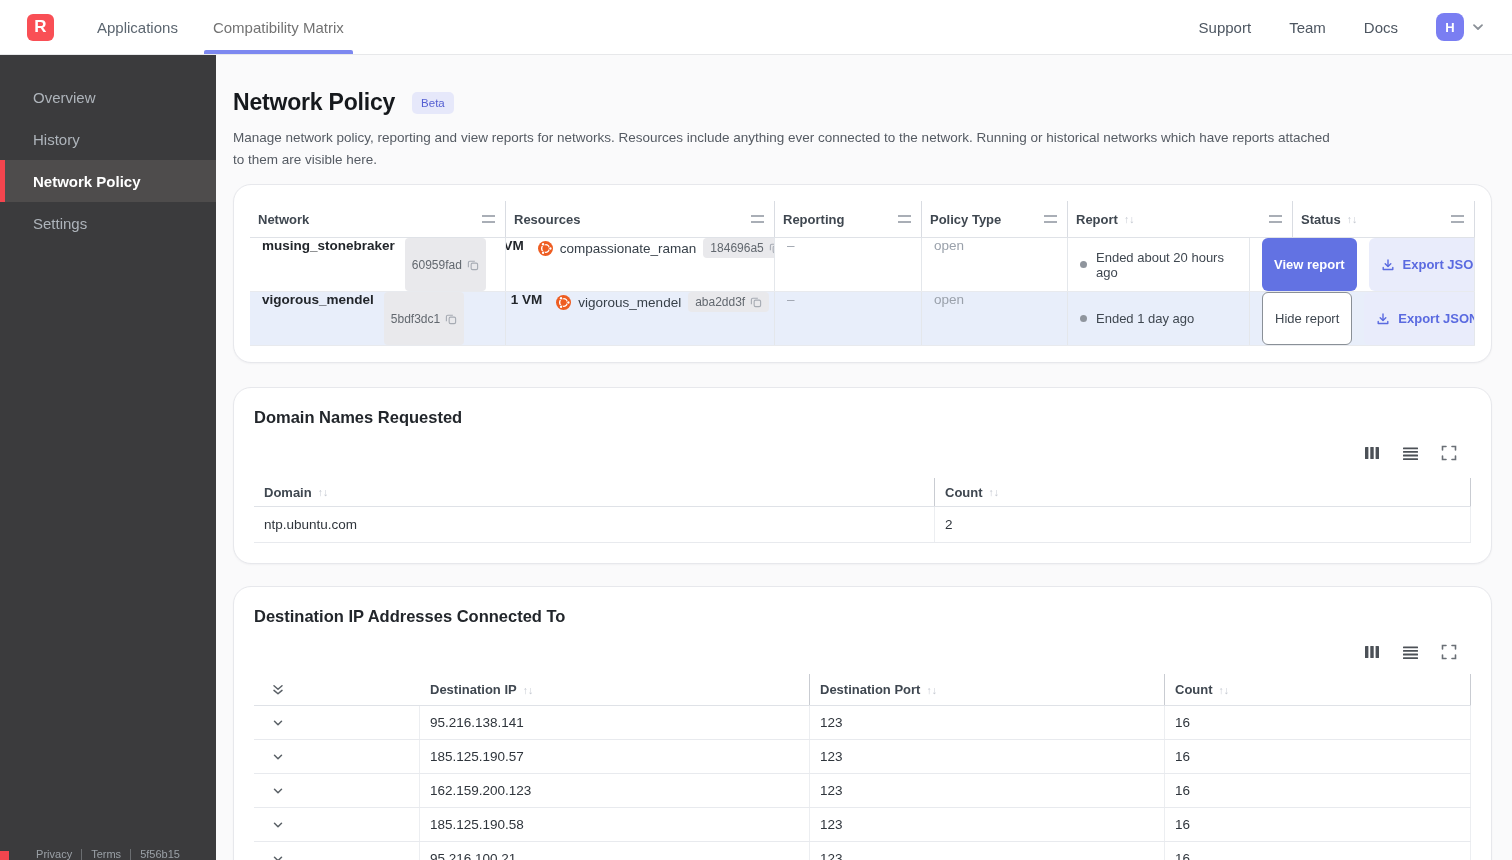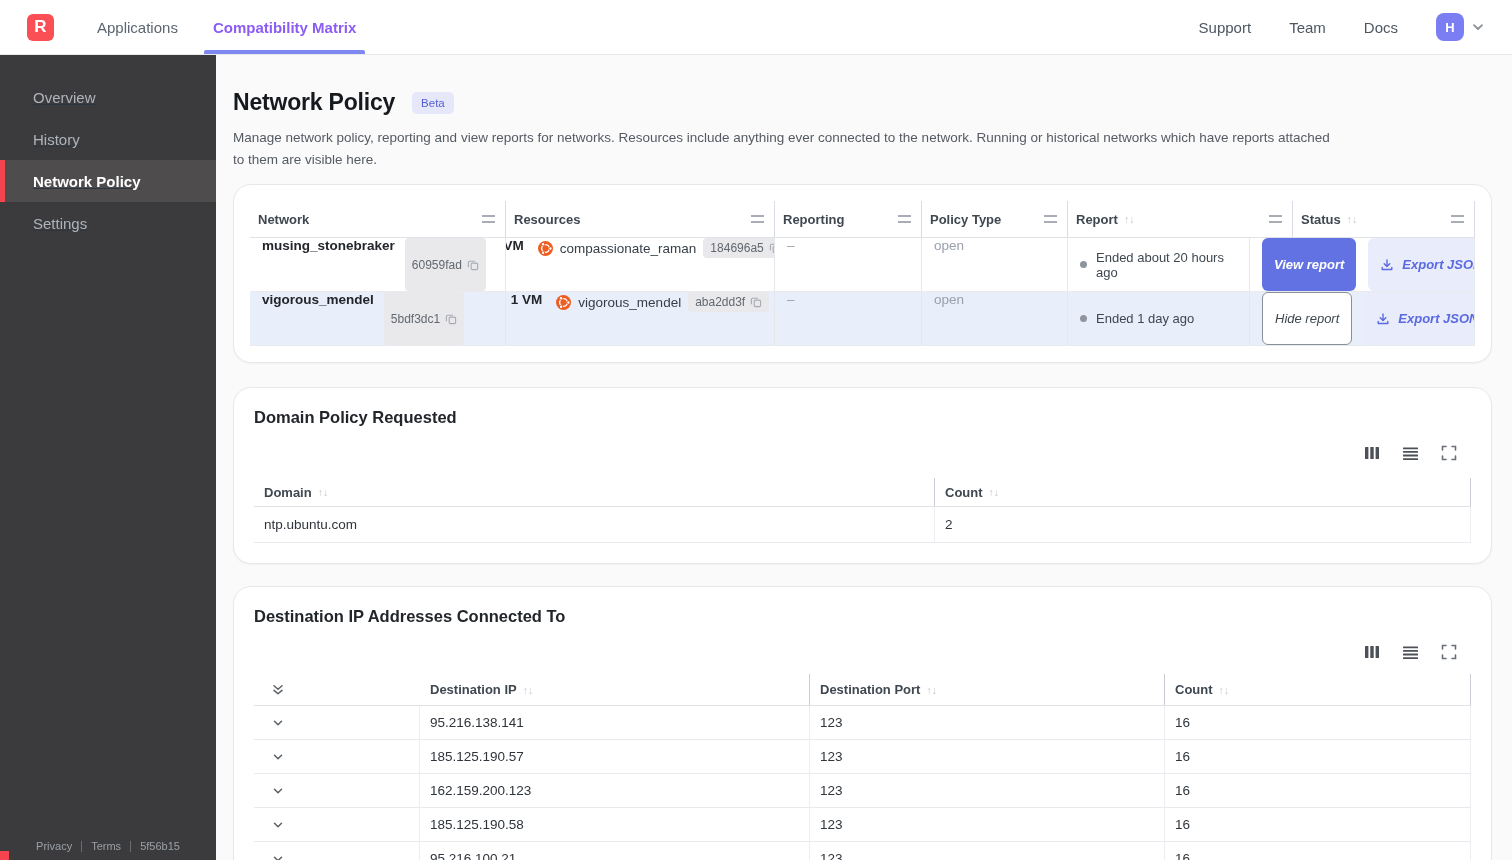--- a/index.html
+++ b/index.html
@@ -7,37 +7,37 @@
     font-family:"Liberation Sans","DejaVu Sans",sans-serif; background:#fafafb; color:#2f353c; }
 
   
   .topbar { position:fixed; top:0; left:0; right:0; height:55px; background:#ffffff;
     border-bottom:1px solid #e7e8ea; display:flex; align-items:center; z-index:30; }
   .logo { width:27px; height:27px; margin-left:27px; border-radius:6px; background:#f94f55;
     color:#fff; font-weight:bold; font-size:17px; display:flex; align-items:center; justify-content:center; }
   .top-nav { display:flex; height:100%; margin-left:34px; }
   .top-nav-item { position:relative; display:flex; align-items:center; height:100%;
     padding:0 9px; margin-right:17px; font-size:15px; color:#5c6670; cursor:pointer; }
-  .top-nav-item.active { color:#8b5cf6; font-weight:bold; }
+  .top-nav-item.active { color:#737373; font-weight:normal; }
   .top-nav-item.active::after { content:""; position:absolute; left:0; right:0; bottom:0;
     height:4px; background:#7d88f0; border-radius:2px 2px 0 0; }
   .top-right { margin-left:auto; display:flex; align-items:center; margin-right:26px; }
   .top-link { font-size:15px; color:#4d5661; margin-right:38px; cursor:pointer; }
   .avatar { width:28px; height:28px; border-radius:8px; background:#7a7ef2; color:#fff;
     font-size:13px; font-weight:bold; display:flex; align-items:center; justify-content:center; }
   .user-caret { margin-left:6px; display:flex; align-items:center; }
 
   
   .sidebar { position:fixed; top:55px; left:0; bottom:0; width:216px; background:#3b3b3d;
     display:flex; flex-direction:column; z-index:20; }
-  .side-list { margin-top:21px;text-decoration:underline; }
+  .side-list { margin-top:21px; }
   .side-item { height:42px; display:flex; align-items:center; padding-left:28px;
     font-size:15px; color:#aeb4bb; cursor:pointer; border-left:5px solid transparent; }
   .side-item.active { background:#4e4c4c; color:#ffffff; font-weight:bold; border-left-color:#f4454e; }
-  .side-footer { margin-top:auto; margin-bottom:8px; display:flex; align-items:center;
+  .side-footer { margin-top:auto; display:flex; align-items:center;
     justify-content:center; font-size:11px; color:#9aa0a6; }
   .side-footer span { cursor:pointer; }
   .side-footer .sep { width:1px; height:11px; background:#6a6d70; margin:0 9px; cursor:default; }
   .corner-accent { position:fixed; left:0; bottom:0; width:9px; height:9px; background:#f4454e; z-index:25; }
 
   
   .main { position:fixed; top:55px; left:216px; right:0; bottom:0; overflow:hidden;
     background:#fafafb; padding:0 20px 0 17px; }
   .page-head { margin-top:34px; display:flex; align-items:center; }
   .page-title { font-size:23px; font-weight:bold; color:#16191d; letter-spacing:-0.2px; }
@@ -74,21 +74,21 @@
   .row-name { font-size:13.5px; font-weight:bold; color:#22262b; margin-right:10px; white-space:nowrap; }
   .id-badge { display:inline-flex; align-items:center; gap:5px; background:#e9e9ec; color:#62686f;
     font-size:12px; padding:3px 7px; border-radius:4px; white-space:nowrap; cursor:pointer; }
   .res-line { display:flex; align-items:center; gap:7px; }
   .res-name { font-size:13.5px; color:#374049; }
   .muted { color:#9aa1ab; font-size:13.5px; }
   .status-wrap { display:flex; align-items:center; gap:9px; }
   .status-dot { width:7px; height:7px; border-radius:50%; background:#8f959d; flex:none; }
   .status-text { font-size:13px; color:#3f4750; }
   .btn { font-size:13px; border-radius:6px; padding:8px 12px; cursor:pointer; border:none;
-    font-family:inherit; white-space:nowrap;font-style:italic; }
+    font-family:inherit; white-space:nowrap; }
   .btn-primary { background:#6272e3; color:#ffffff; font-weight:bold; }
   .btn-outline { background:#ffffff; color:#3f4750; border:1px solid #8a9097; padding:7px 12px; }
   .btn-export { background:#e9ecfb; color:#5a6ae0; font-weight:bold; display:inline-flex;
     align-items:center; gap:8px; margin-left:12px; }
 
   
   .st-header { display:flex; border-bottom:1px solid #dfe2e7; }
   .st-hcell { display:flex; align-items:center; font-size:13px; font-weight:bold; color:#3f4750;
     padding:0 10px; border-right:1px solid #c9ccd2; }
   .st-row { display:flex; border-bottom:1px solid #e8eaee; }
@@ -286,21 +286,21 @@
               <path d="M4.2 5.8 7 8.6l2.8-2.8"></path>
               <path d="M2.2 9.5v2h9.6v-2"></path>
             </svg>
           <span>Export JSON</span>
         </button>
       </div>
     </div>
   </section>
 
   <section class="card card-2">
-    <h2 class="card-title">Domain Policy Requested</h2>
+    <h2 class="card-title">Domain Names Requested</h2>
     <div class="card-toolbar">
       <span class="tool-btn">
         <svg width="16" height="16" viewBox="0 0 16 16" fill="#4c5157">
             <rect x="1" y="2" width="3.4" height="12" rx="0.6"></rect>
             <rect x="6.3" y="2" width="3.4" height="12" rx="0.6"></rect>
             <rect x="11.6" y="2" width="3.4" height="12" rx="0.6"></rect>
           </svg>
       </span>
       <span class="tool-btn">
         <svg width="17" height="16" viewBox="0 0 17 16" fill="#4c5157">

